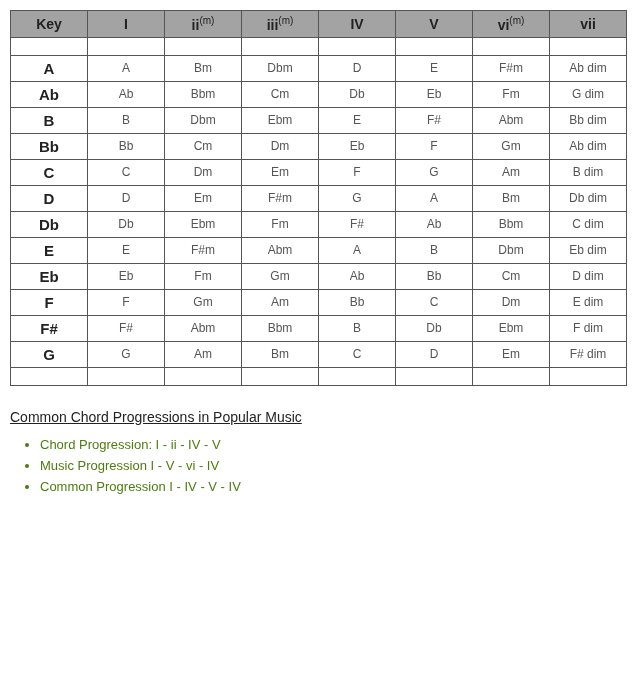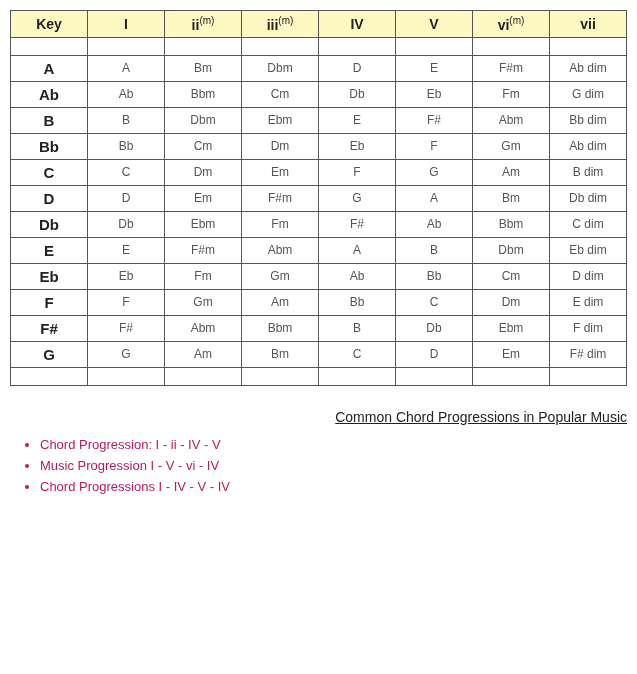--- a/index.html
+++ b/index.html
@@ -22,21 +22,21 @@
       border: 1.5px solid #555;
       text-align: center;
       padding: 4px 2px;
       font-size: 13px;
       min-width: 60px;
     }
 
     th {
       font-weight: bold;
       font-size: 14px;
-      background: #fef9c3;
+      background: #a3a3a3;
     }
 
     th .sub {
       font-size: 10px;
       font-weight: normal;
       vertical-align: super;
     }
 
     td.key-col {
       font-weight: bold;
@@ -59,32 +59,31 @@
     .empty-row td {
       height: 18px;
     }
 
     .section-title {
       font-size: 14px;
       font-weight: normal;
       text-decoration: underline;
       margin-bottom: 12px;
       margin-top: 5px;
-      text-align: right;
     }
 
     .progressions-list {
       list-style: disc;
       padding-left: 30px;
     }
 
     .progressions-list li {
       font-size: 13px;
       margin-bottom: 6px;
-      color: #be185d;
+      color: #4d7c0f;
     }
   </style>
 </head>
 <body>
 
 
 
 <table>
   <thead>
     <tr id="header-row">
@@ -242,17 +241,17 @@
     </tbody>
 </table>
 
 <br>
 
 <p class="section-title">Common Chord Progressions in Popular Music</p>
 
 <ul class="progressions-list" id="progressions-list">
 <li>Chord Progression: I - ii - IV - V</li>
     <li>Music Progression  I - V - vi - IV</li>
-    <li>Chord Progressions  I - IV - V - IV</li>
+    <li>Common Progression  I - IV - V - IV</li>
   </ul>
 
 
 
 
 </body></html>

